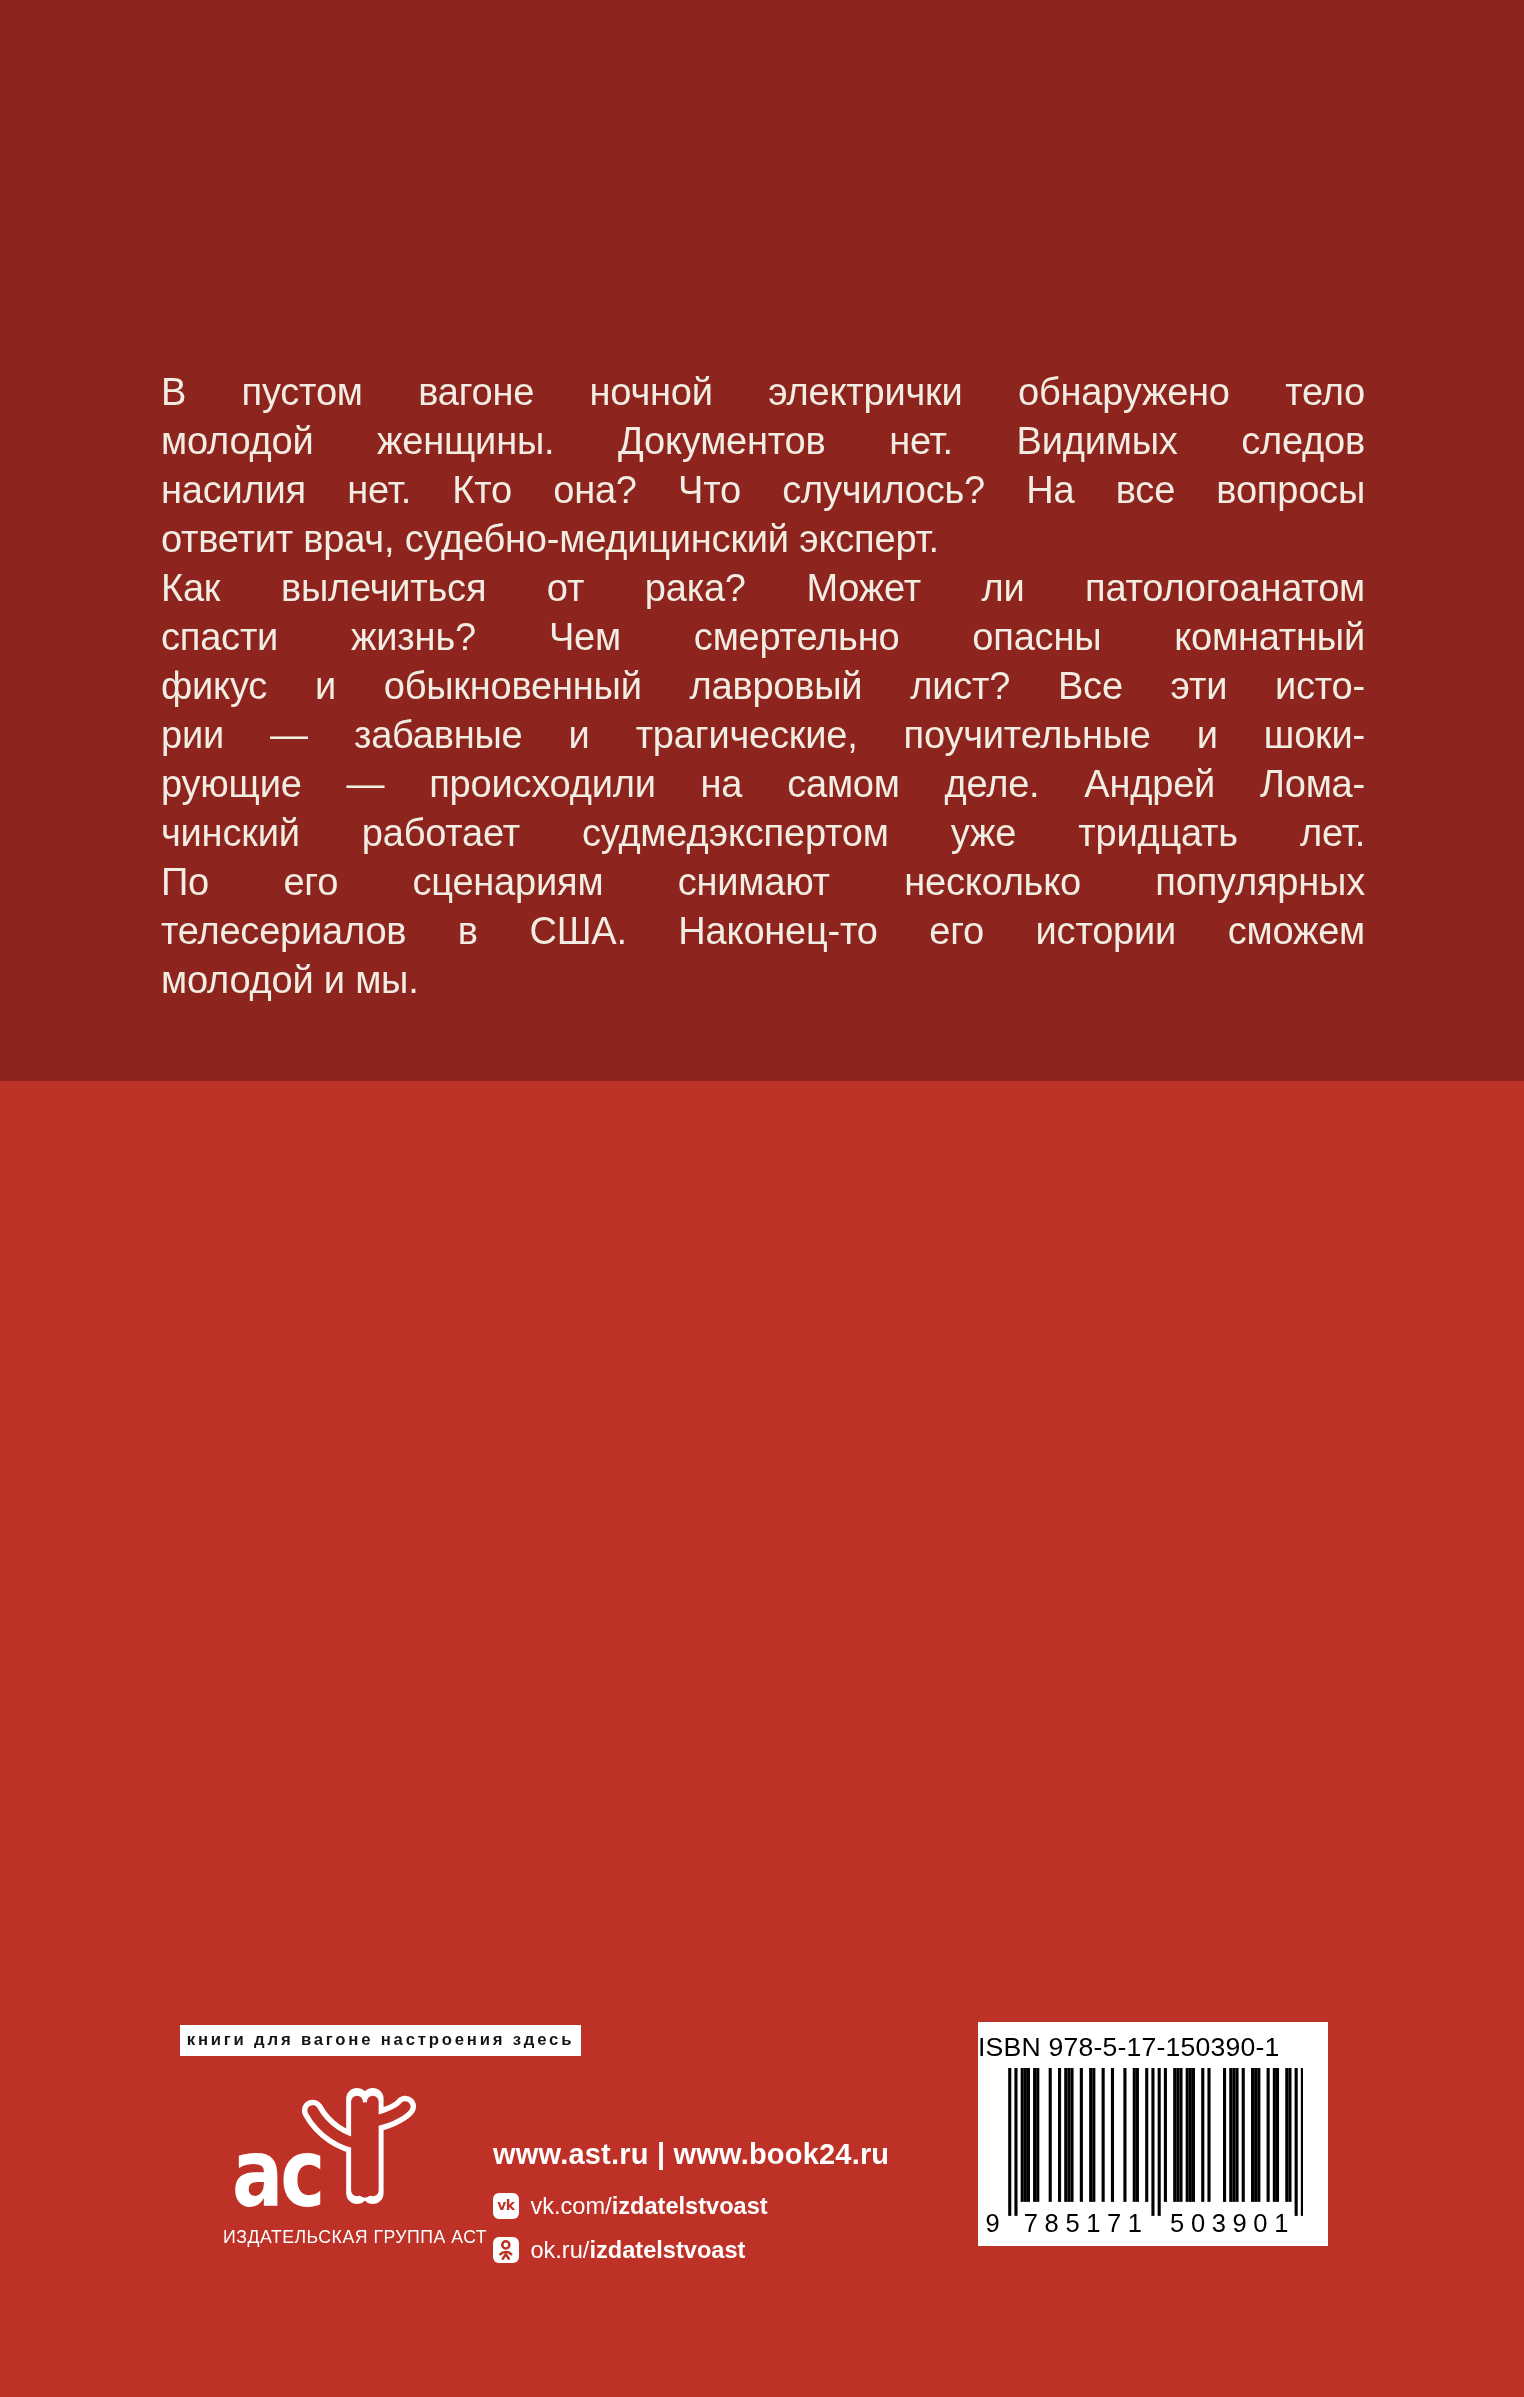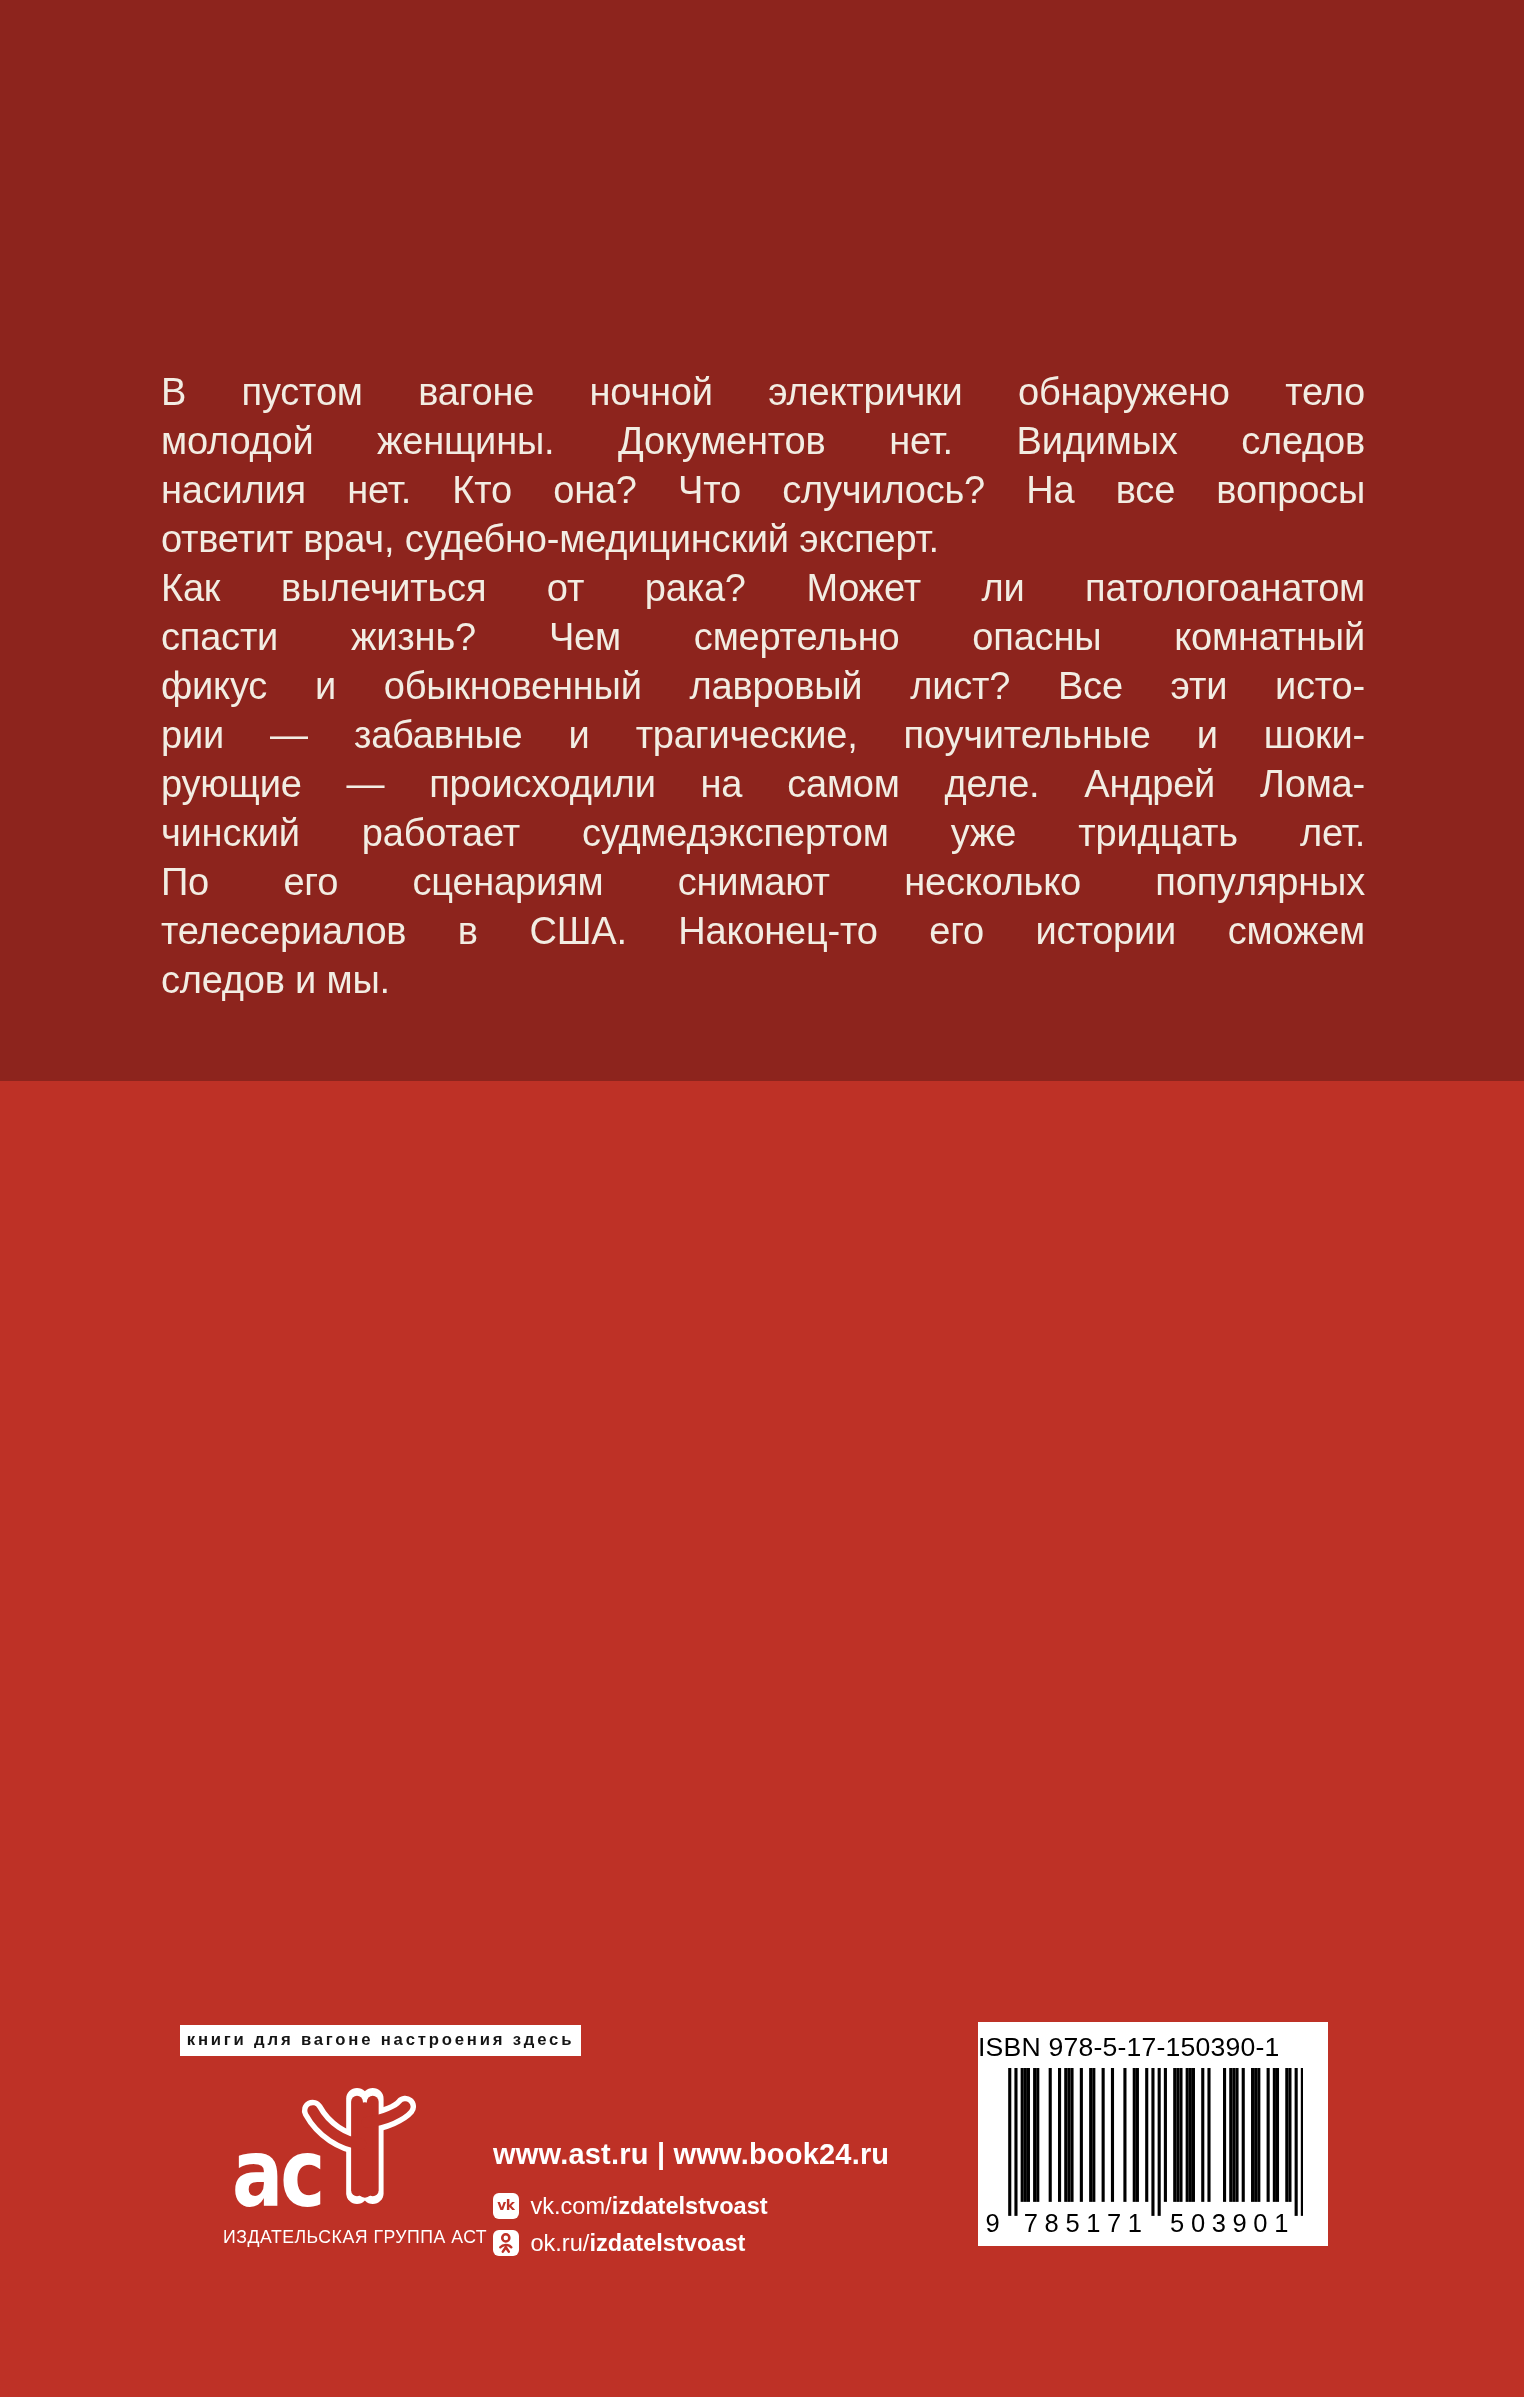--- a/index.html
+++ b/index.html
@@ -55,21 +55,21 @@
   }
   .hand-svg{position:absolute;left:84px;top:0;width:123px;height:123px;}
   .pub-caption{
     position:absolute;left:-9.9px;top:144px;width:256px;
     text-align:center;color:#fff;
     font-size:17.7px;font-weight:400;letter-spacing:0.5px;white-space:nowrap;margin-left:21px;
   }
   
   .links{position:absolute;left:493px;top:2138px;color:#fff;}
   .sites{font-size:29px;font-weight:700;letter-spacing:0.2px;}
-  .social{margin-top:21.7px;display:flex;flex-direction:column;gap:10px;}
+  .social{margin-top:21.7px;display:flex;flex-direction:column;gap:17px;}
   .social-row{display:flex;align-items:center;gap:11.8px;font-size:23.6px;}
   .sq-icon{
     width:25.6px;height:25.6px;border-radius:5.9px;background:#fff;
     display:flex;align-items:center;justify-content:center;flex:0 0 auto;
   }
   .vk-glyph{
     color:var(--bottom-bg);font-weight:800;font-size:13.8px;
     letter-spacing:-0.5px;font-family:"DejaVu Sans",sans-serif;line-height:1;
   }
   .acct{font-weight:700;}
@@ -99,21 +99,21 @@
       <div class="ln just">насилия нет. Кто она? Что случилось? На все вопросы</div>
       <div class="ln end">ответит врач, судебно-медицинский эксперт.</div>
       <div class="ln just">Как вылечиться от рака? Может ли патологоанатом</div>
       <div class="ln just">спасти жизнь? Чем смертельно опасны комнатный</div>
       <div class="ln just">фикус и обыкновенный лавровый лист? Все эти исто-</div>
       <div class="ln just">рии — забавные и трагические, поучительные и шоки-</div>
       <div class="ln just">рующие — происходили на самом деле. Андрей Лома-</div>
       <div class="ln just">чинский работает судмедэкспертом уже тридцать лет.</div>
       <div class="ln just">По его сценариям снимают несколько популярных</div>
       <div class="ln just">телесериалов в США. Наконец-то его истории сможем</div>
-      <div class="ln end">следов и мы.</div>
+      <div class="ln end">молодой и мы.</div>
     </div>
   </section>
 
   <section class="section-bottom"></section>
 
   <div class="badge">книги для вагоне настроения здесь</div>
 
   <div class="publisher">
     <span class="logo-letters">ас</span>
     <svg class="hand-svg" viewBox="0 0 125 125" xmlns="http://www.w3.org/2000/svg">

